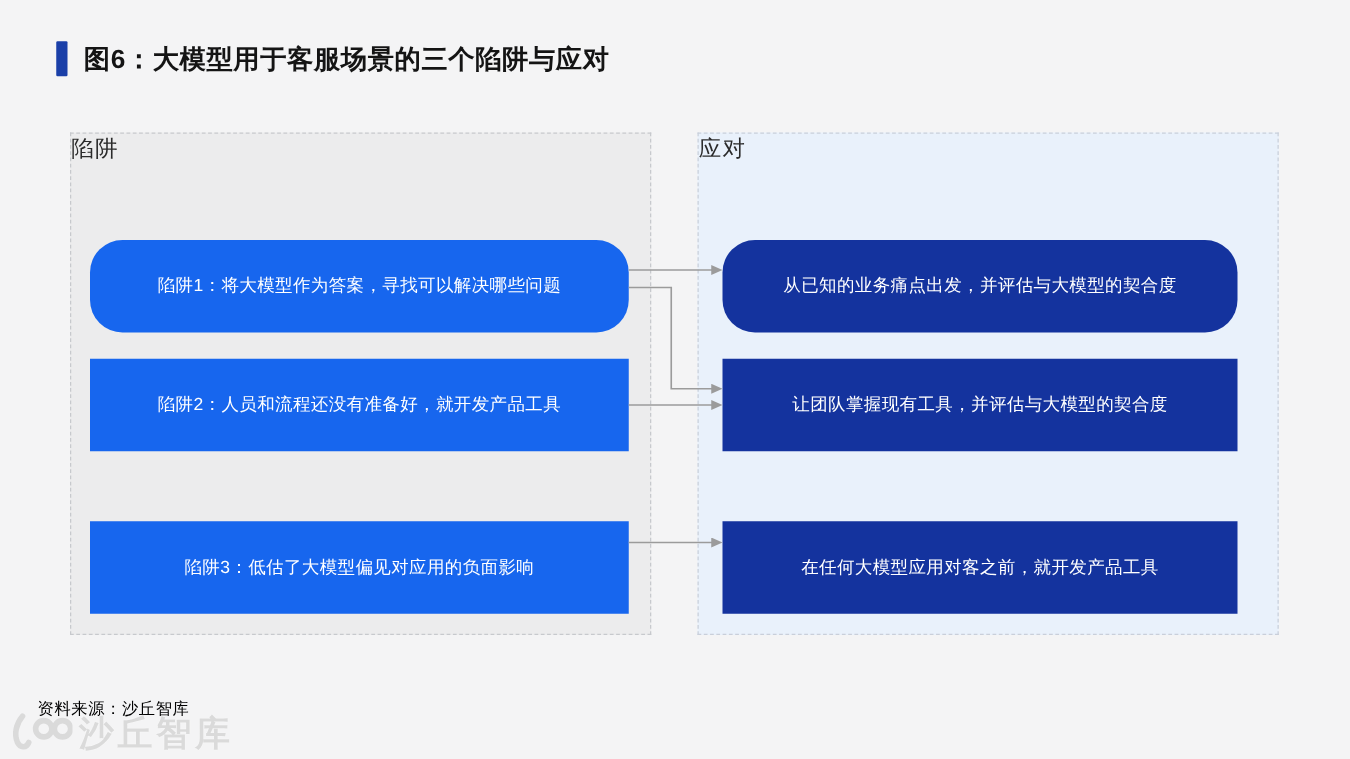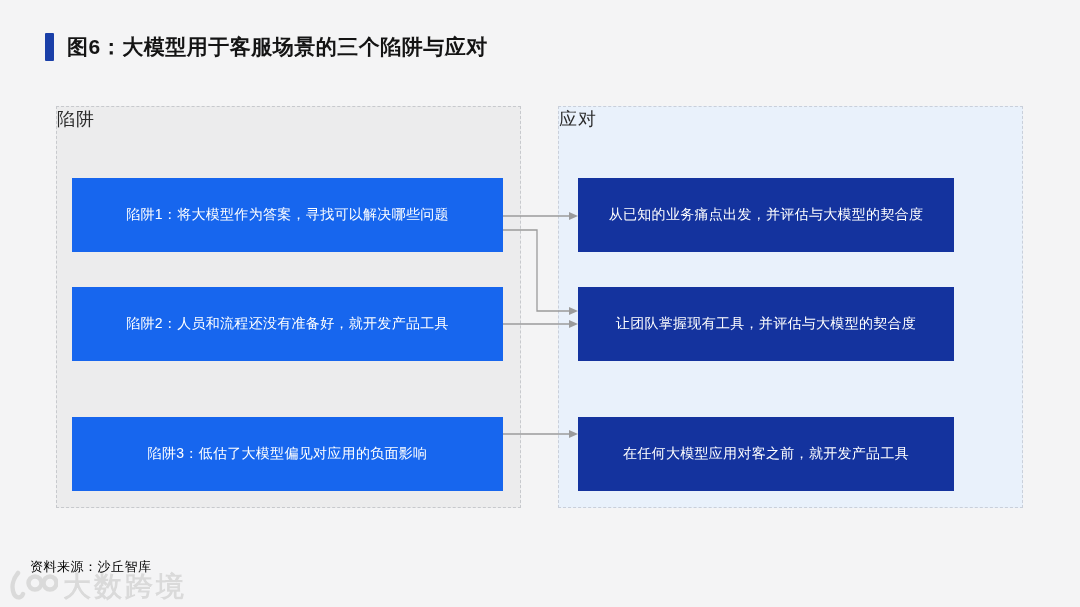--- a/index.html
+++ b/index.html
@@ -19,22 +19,22 @@
   .panel{position:absolute;top:106px;height:402px;border:1px dashed #c7c9cd;box-sizing:border-box;}
   .panel-left{left:56px;width:465px;background:var(--pitfalls-panel-bg,#ececed);}
   .panel-right{left:558px;width:465px;background:var(--responses-panel-bg,#e9f1fb);border-color:#c9cfda;}
   .panel-header{font-size:18px;font-weight:400;color:#2b2b2b;letter-spacing:1px;}
 
   
   .box{position:absolute;height:74px;display:flex;align-items:center;justify-content:center;
        color:#ffffff;font-size:14px;letter-spacing:.3px;text-align:center;line-height:1.4;
        box-sizing:border-box;padding:0 10px;}
   .pitfall{left:72px;width:431px;background:var(--pitfall-box,#1766ee);}
-  .response{left:578px;width:376px;background:var(--response-box,#14339e);}
-  .row-0{top:178px;} .row-1{top:287px;} .row-2{top:417px;}
+  .response{left:578px;width:412px;background:var(--response-box,#14339e);}
+  .row-0{top:192px;border-radius:26px;} .row-1{top:287px;} .row-2{top:417px;}
 
   
   .connectors{position:absolute;inset:0;width:1080px;height:607px;pointer-events:none;}
   .conn{fill:none;stroke:var(--connector,#9b9b9b);stroke-width:1.3;}
 
   
   .source{position:absolute;left:30px;top:558px;font-size:13px;color:#000000;letter-spacing:.5px;}
   .watermark{position:absolute;left:8px;top:568px;display:flex;align-items:center;gap:5px;
              color:var(--watermark,#d9d9d9);opacity:.95;}
   .watermark-text{font-size:28px;font-weight:bold;letter-spacing:3px;
@@ -92,16 +92,16 @@
     </svg>
 
   <div class="source">资料来源：沙丘智库</div>
 
   <div class="watermark">
     <svg class="logo-svg" width="50" height="34" viewBox="0 0 50 34" xmlns="http://www.w3.org/2000/svg">
       <path d="M10 3 C5 9 3 17 6 24 C8 28 13 29 15 24" fill="none" stroke="#d9d9d9" stroke-width="4.5" stroke-linecap="round"></path>
       <circle cx="27" cy="13" r="6.5" fill="none" stroke="#d9d9d9" stroke-width="4.5"></circle>
       <circle cx="42" cy="13" r="6.5" fill="none" stroke="#d9d9d9" stroke-width="4.5"></circle>
     </svg>
-    <span class="watermark-text">大数跨境</span>
+    <span class="watermark-text">沙丘智库</span>
   </div>
 
 </div>
 
 </body></html>

